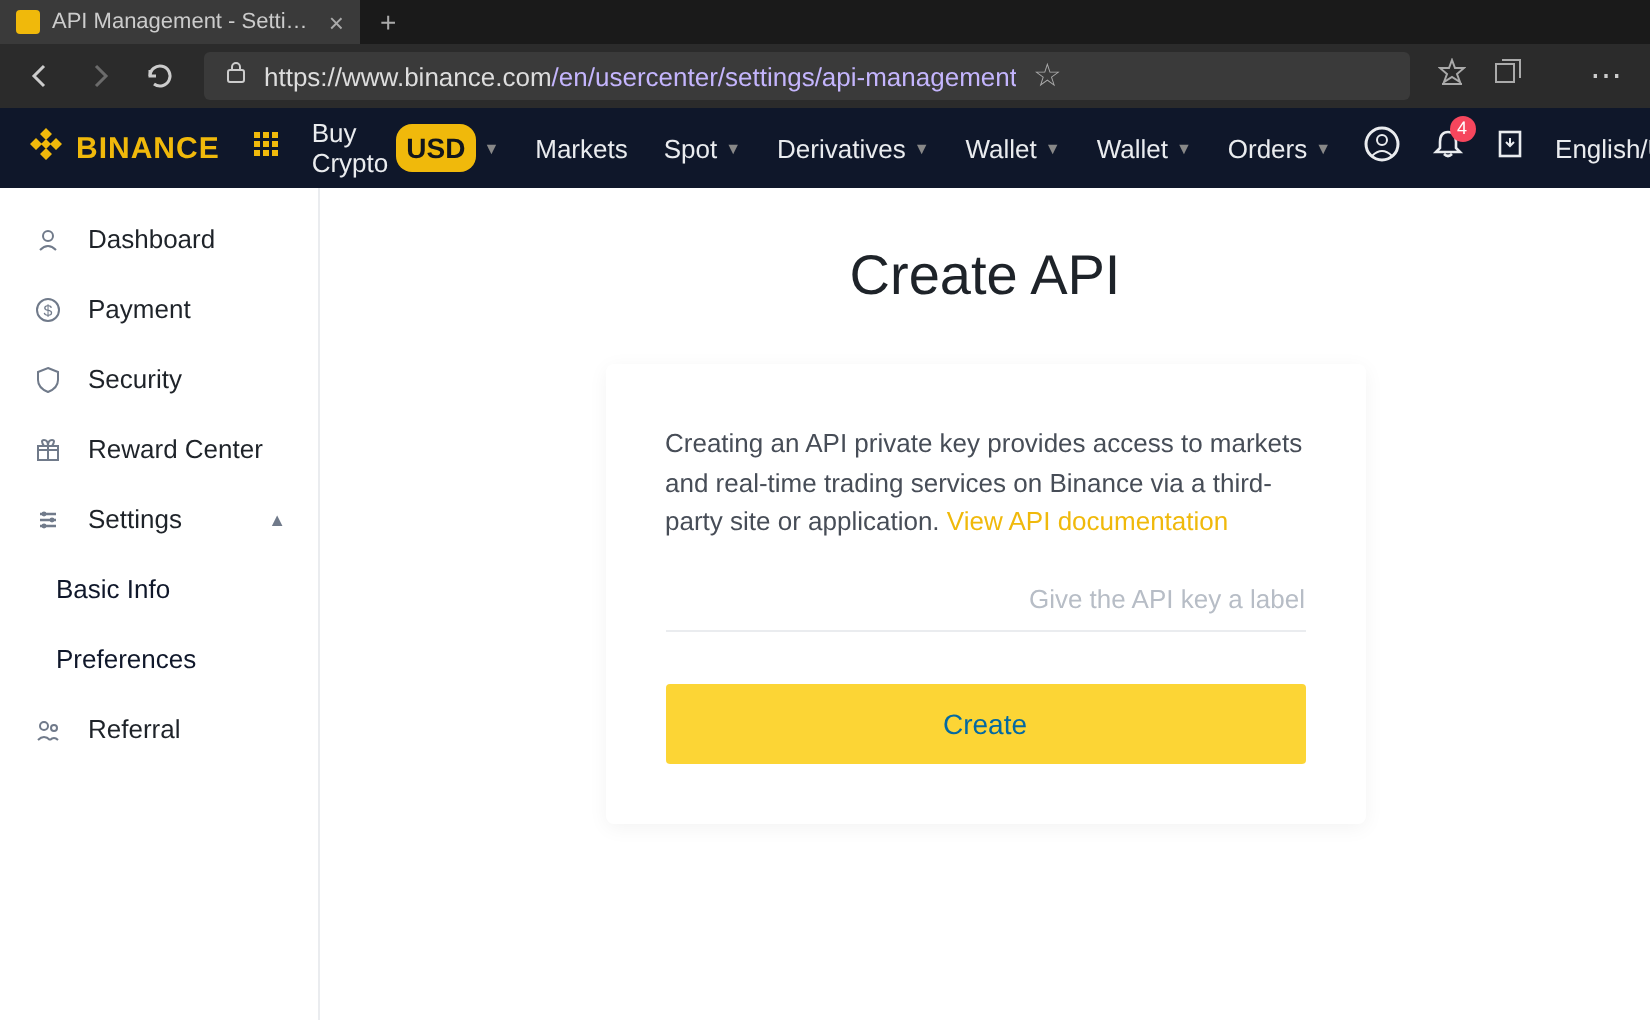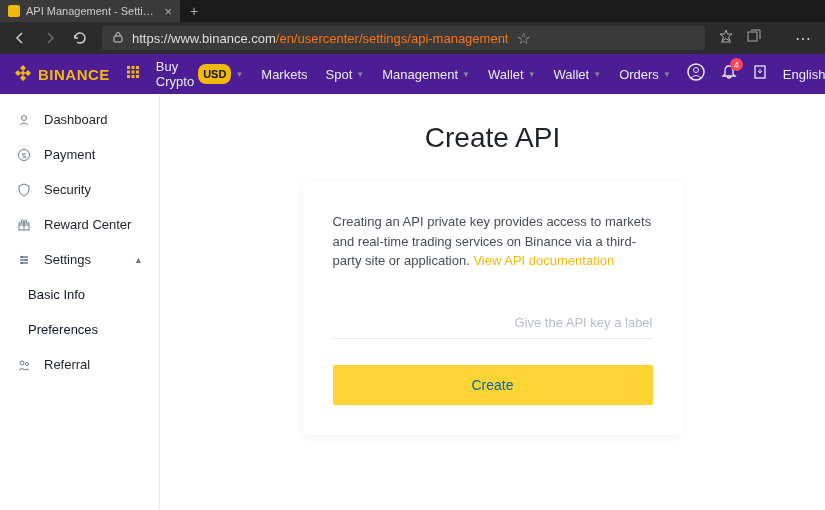--- a/index.html
+++ b/index.html
@@ -85,33 +85,33 @@
     .lock-icon {
       color: #ccc;
     }
     .url-text {
       color: #ddd;
       font-size: 13px;
       white-space: nowrap;
       overflow: hidden;
     }
     .url-text .dim {
-      color: #f97316;
+      color: #c4b5fd;
     }
     .star-icon, .ext-icon {
       color: #aaa;
     }
     .more-icon {
       color: #ccc;
       letter-spacing: 2px;
     }
     
     .site-header {
       height: 40px;
-      background: #4c1d95;
+      background: #0f172a;
       display: flex;
       align-items: center;
       padding: 0 14px;
       gap: 16px;
     }
     .logo {
       display: flex;
       align-items: center;
       gap: 6px;
       color: #f0b90b;
@@ -138,21 +138,21 @@
       align-items: center;
       gap: 4px;
     }
     .nav-link .caret {
       font-size: 8px;
       color: #888;
     }
     .usd-badge {
       background: #f0b90b;
       color: #12161c;
-      font-size: 11px;
+      font-size: 14px;
       padding: 4px 5px;
       border-radius: 8px;
       font-weight: 600;
     }
     .header-right {
       margin-left: auto;
       display: flex;
       align-items: center;
       gap: 16px;
     }
@@ -239,21 +239,21 @@
       width: 380px;
       background: #fff;
       box-shadow: 0 2px 10px rgba(0,0,0,0.05);
       border-radius: 4px;
       padding: 30px;
     }
     .card-desc {
       font-size: 13px;
       color: #474d57;
       line-height: 1.5;
-      margin-bottom: 36px;
+      margin-bottom: 13px;
     }
     .doc-link {
       color: #f0b90b;
       cursor: pointer;
     }
     .label-input {
       width: 100%;
       border: none;
       border-bottom: 1px solid #eaecef;
       padding: 8px 0;
@@ -361,21 +361,21 @@
       <span>Buy Crypto</span>
       <span class="usd-badge">USD</span>
       <span class="caret">▼</span>
     </span>
     <span class="nav-link">Markets</span>
     <span class="nav-link">
       <span>Spot</span>
       <span class="caret">▼</span>
     </span>
     <span class="nav-link">
-      <span>Management</span>
+      <span>Derivatives</span>
       <span class="caret">▼</span>
     </span>
     <span class="nav-link">
       <span>Wallet</span>
       <span class="caret">▼</span>
     </span>
     <span class="nav-link">
       <span>Wallet</span>
       <span class="caret">▼</span>
     </span>

